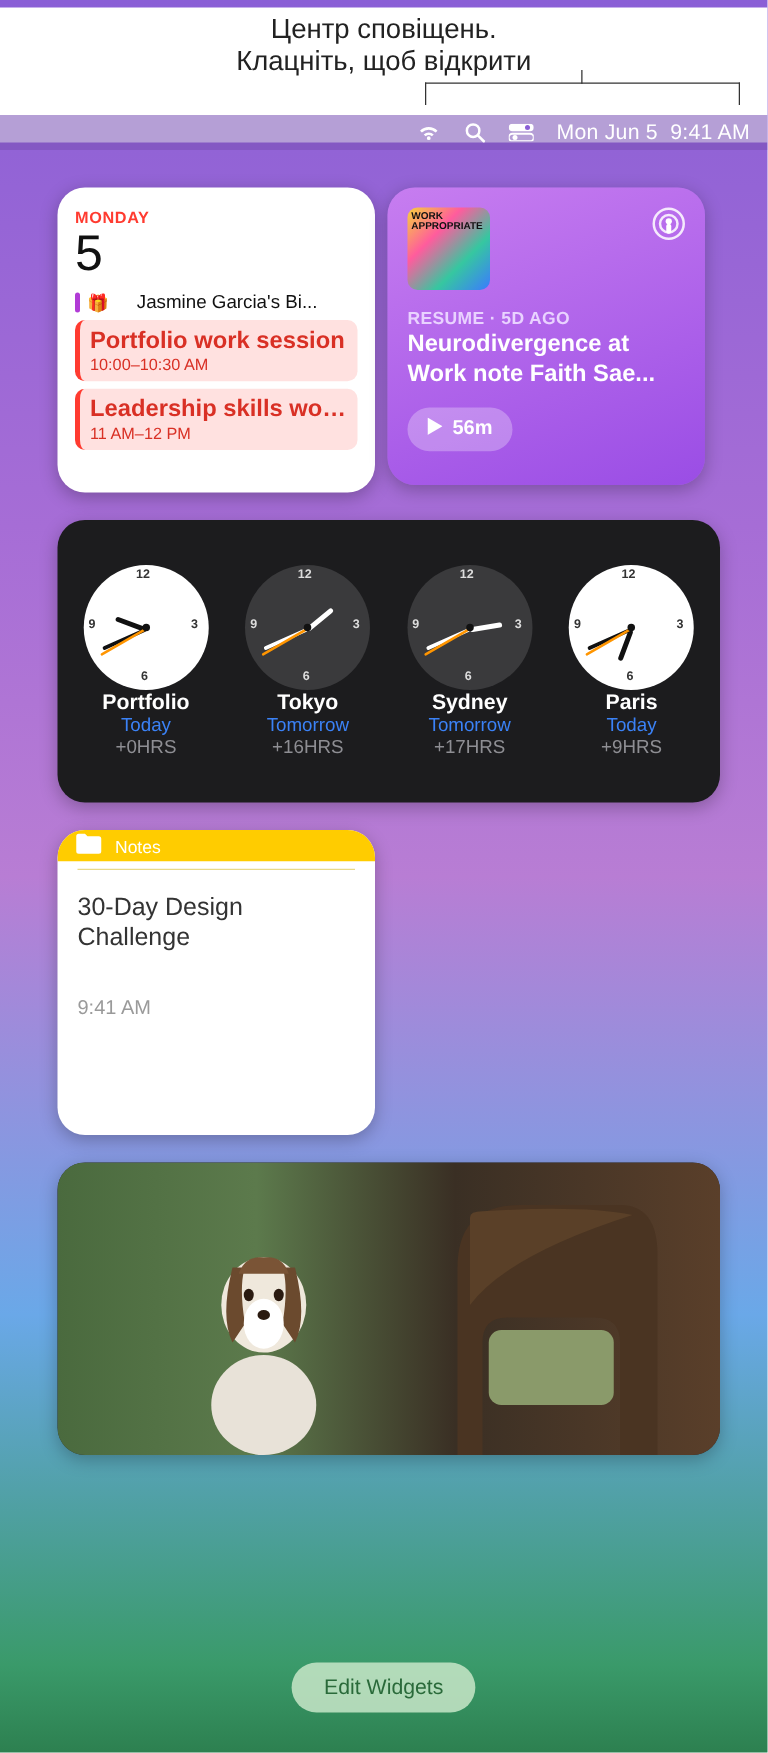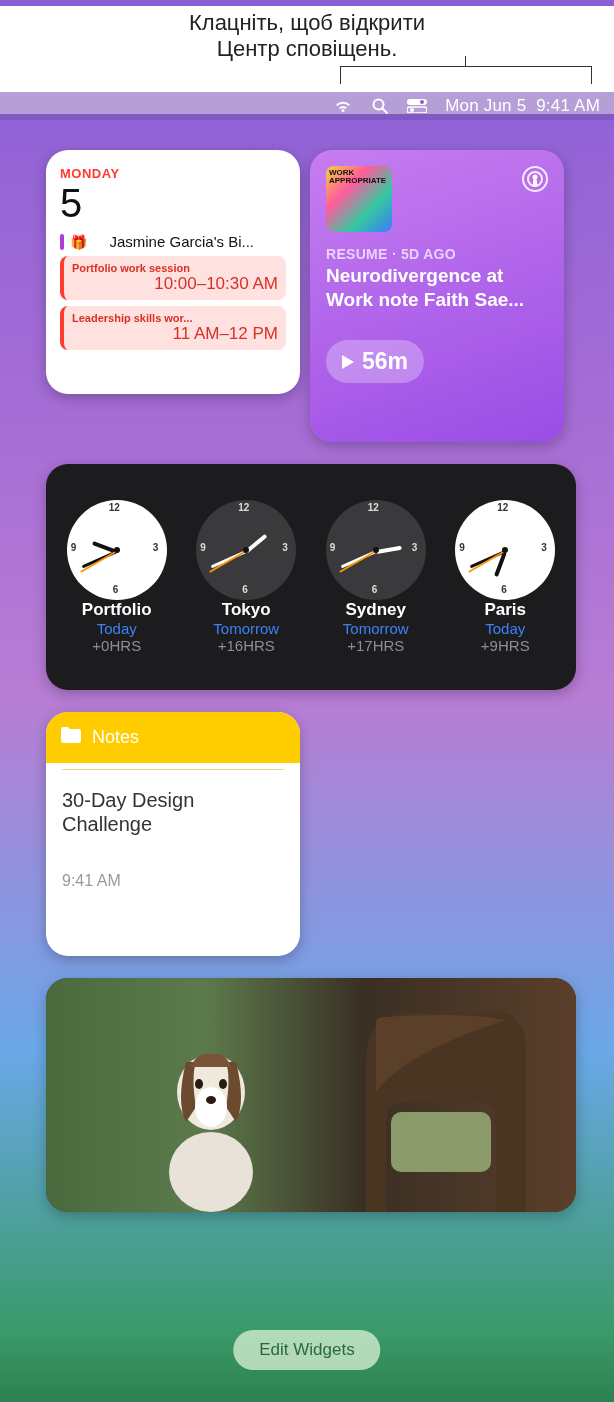--- a/index.html
+++ b/index.html
@@ -76,46 +76,46 @@
   }
   .cal-day { color: #ff3b30; font-size: 13px; font-weight: 700; letter-spacing: 0.5px; }
   .cal-num { font-size: 40px; font-weight: 400; color: #111; line-height: 1; margin-top: 2px; margin-bottom: 10px;}
   .cal-event-row { display:flex; align-items:center; gap:6px; font-size:15px; color:#111; margin-bottom:6px;}
   .cal-event-row .bar { width:4px; height:16px; background:#b13bd6; border-radius:2px;}
   .cal-gift { color:#ff3b30; font-size:14px;}
   .cal-block {
     background:#ffe1e0; border-radius:8px; padding:6px 8px; margin-top:6px;
     border-left:4px solid #ff3b30;
   }
-  .cal-block .t { color:#d93025; font-weight:600; font-size:11px; white-space:nowrap; overflow:hidden; text-overflow:ellipsis;}
-  .cal-block .s { color:#d93025; font-size:17px;text-align:right;}
+  .cal-block .t { color:#d93025; font-weight:600; font-size:19px; white-space:nowrap; overflow:hidden; text-overflow:ellipsis;}
+  .cal-block .s { color:#d93025; font-size:13px;}
   
   .podcast {
-    width: 254px; height: 292px;
+    width: 254px; height: 238px;
     background: linear-gradient(160deg,#c77df0 0%, #9a4de5 100%);
     padding: 16px;
     color:#fff;
     position:relative;
   }
   .podcast .art {
     width:66px; height:66px; border-radius:8px;
     background: linear-gradient(135deg,#f7d13b,#ff5c9d,#36c7a0,#3b7bff);
     position:relative; overflow:hidden;
   }
   .podcast .art-label{position:absolute;top:3px;left:3px;font-size:8px;font-weight:800;color:#111;line-height:1;}
   .podcast .picon {
     position:absolute; top:14px; right:14px;
     width:30px;height:30px;
   }
   .podcast .meta { margin-top:14px; font-size:14px; font-weight:700; color:#e9d2ff; letter-spacing:0.3px;}
   .podcast .title { font-size:19px; font-weight:600; line-height:1.25; margin-top:2px;}
   .podcast .pill {
-    margin-top:28px; display:inline-flex; align-items:center; gap:8px;
+    margin-top:14px; display:inline-flex; align-items:center; gap:8px;
     background: rgba(255,255,255,0.28); color:#fff;
-    padding:8px 16px; border-radius:999px; font-weight:600; font-size:23px;
+    padding:8px 16px; border-radius:999px; font-weight:600; font-size:16px;
   }
   
   .clocks {
     width: 530px; height: 226px;
     background:#1c1c1e;
     display:flex; justify-content:space-around; align-items:center;
     padding:14px 6px;
   }
   .clock-col { display:flex; flex-direction:column; align-items:center; color:#fff;}
   .clockface {
@@ -131,21 +131,21 @@
   .clockface.dark .hand.h,.clockface.dark .hand.m{background:#fff;}
   .num{position:absolute;font-size:10px;font-weight:600;color:#333;}
   .clockface.dark .num{color:#ddd;}
   .clock-city{font-size:17px;font-weight:600;}
   .clock-day{font-size:15px;color:#3b82f6;}
   .clock-off{font-size:15px;color:#8e8e93;}
   
   .notes {
     width:254px; height:244px; background:#fff;
   }
-  .notes-head{background:#ffcc00;color:#fff;padding:14px 14px;display:flex;align-items:center;gap:10px;font-size:18px;font-weight:500;}
+  .notes-head{background:#ffcc00;color:#fff;padding:2px 14px;display:flex;align-items:center;gap:10px;font-size:14px;font-weight:500;}
   .notes-body{padding:0 16px;}
   .notes-rule{height:1px;background:#e8d98a;margin-top:6px;}
   .notes-title{font-size:20px;color:#333;margin-top:18px;line-height:1.2;}
   .notes-sub{font-size:18px;color:#9a9a9a;margin-top:6px;}
   .notes-time{font-size:16px;color:#9a9a9a;margin-top:36px;}
   
   .photo{
     width:530px;height:234px;
     background:#2a2a2a;position:relative;
   }
@@ -161,22 +161,22 @@
     position:absolute;bottom:32px;left:50%;transform:translateX(-50%);
     background:rgba(200,230,200,0.85);color:#2a6a3a;
     padding:10px 26px;border-radius:999px;font-size:17px;border:none;
     font-weight:500;
   }
 </style>
 </head>
 <body>
 
 <div class="callout">
+  <div>Центр сповіщень.</div>
   <div>Клацніть, щоб відкрити</div>
-  <div>Центр сповіщень.</div>
 </div>
 <div class="callout-stem"></div>
 <div class="callout-bracket"></div>
 
 <div class="menubar">
   <span class="icon">
     <svg width="20" height="16" viewBox="0 0 20 16">
         <path d="M10 14a1.5 1.5 0 100-3 1.5 1.5 0 000 3zm-4-4.5a6 6 0 018 0l-1.5 1.5a4 4 0 00-5 0zM3 6.5a10 10 0 0114 0L15.5 8a8 8 0 00-11 0z" fill="#fff"></path>
       </svg>
   </span>

